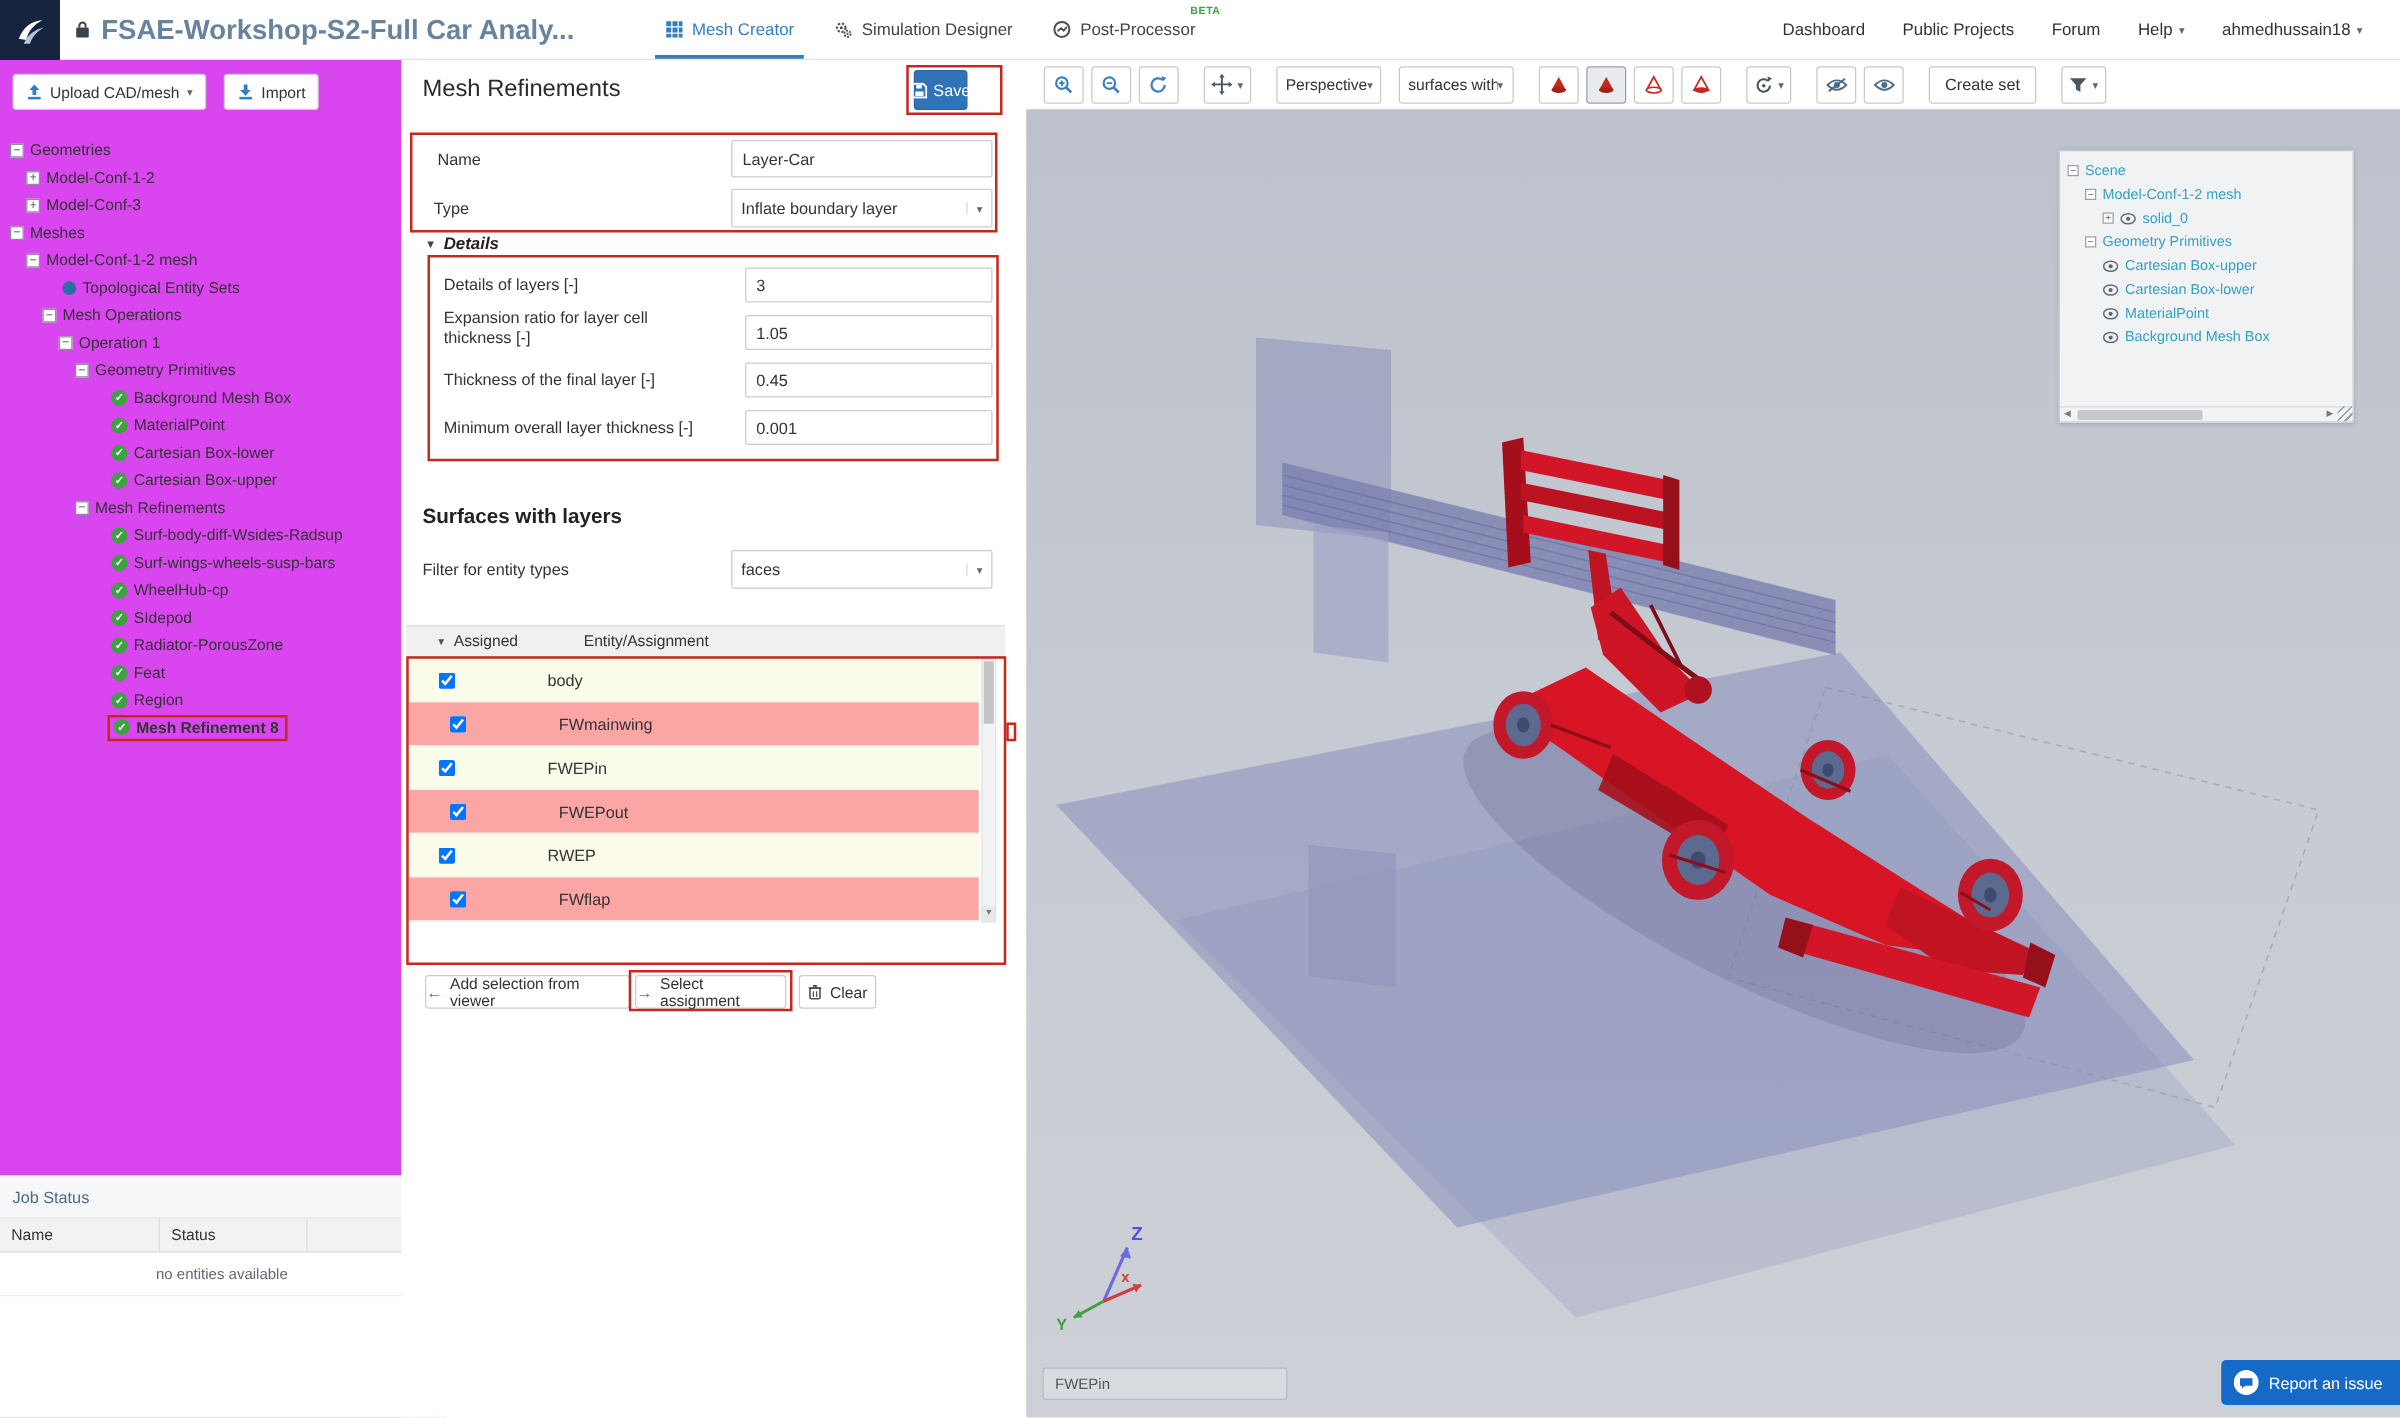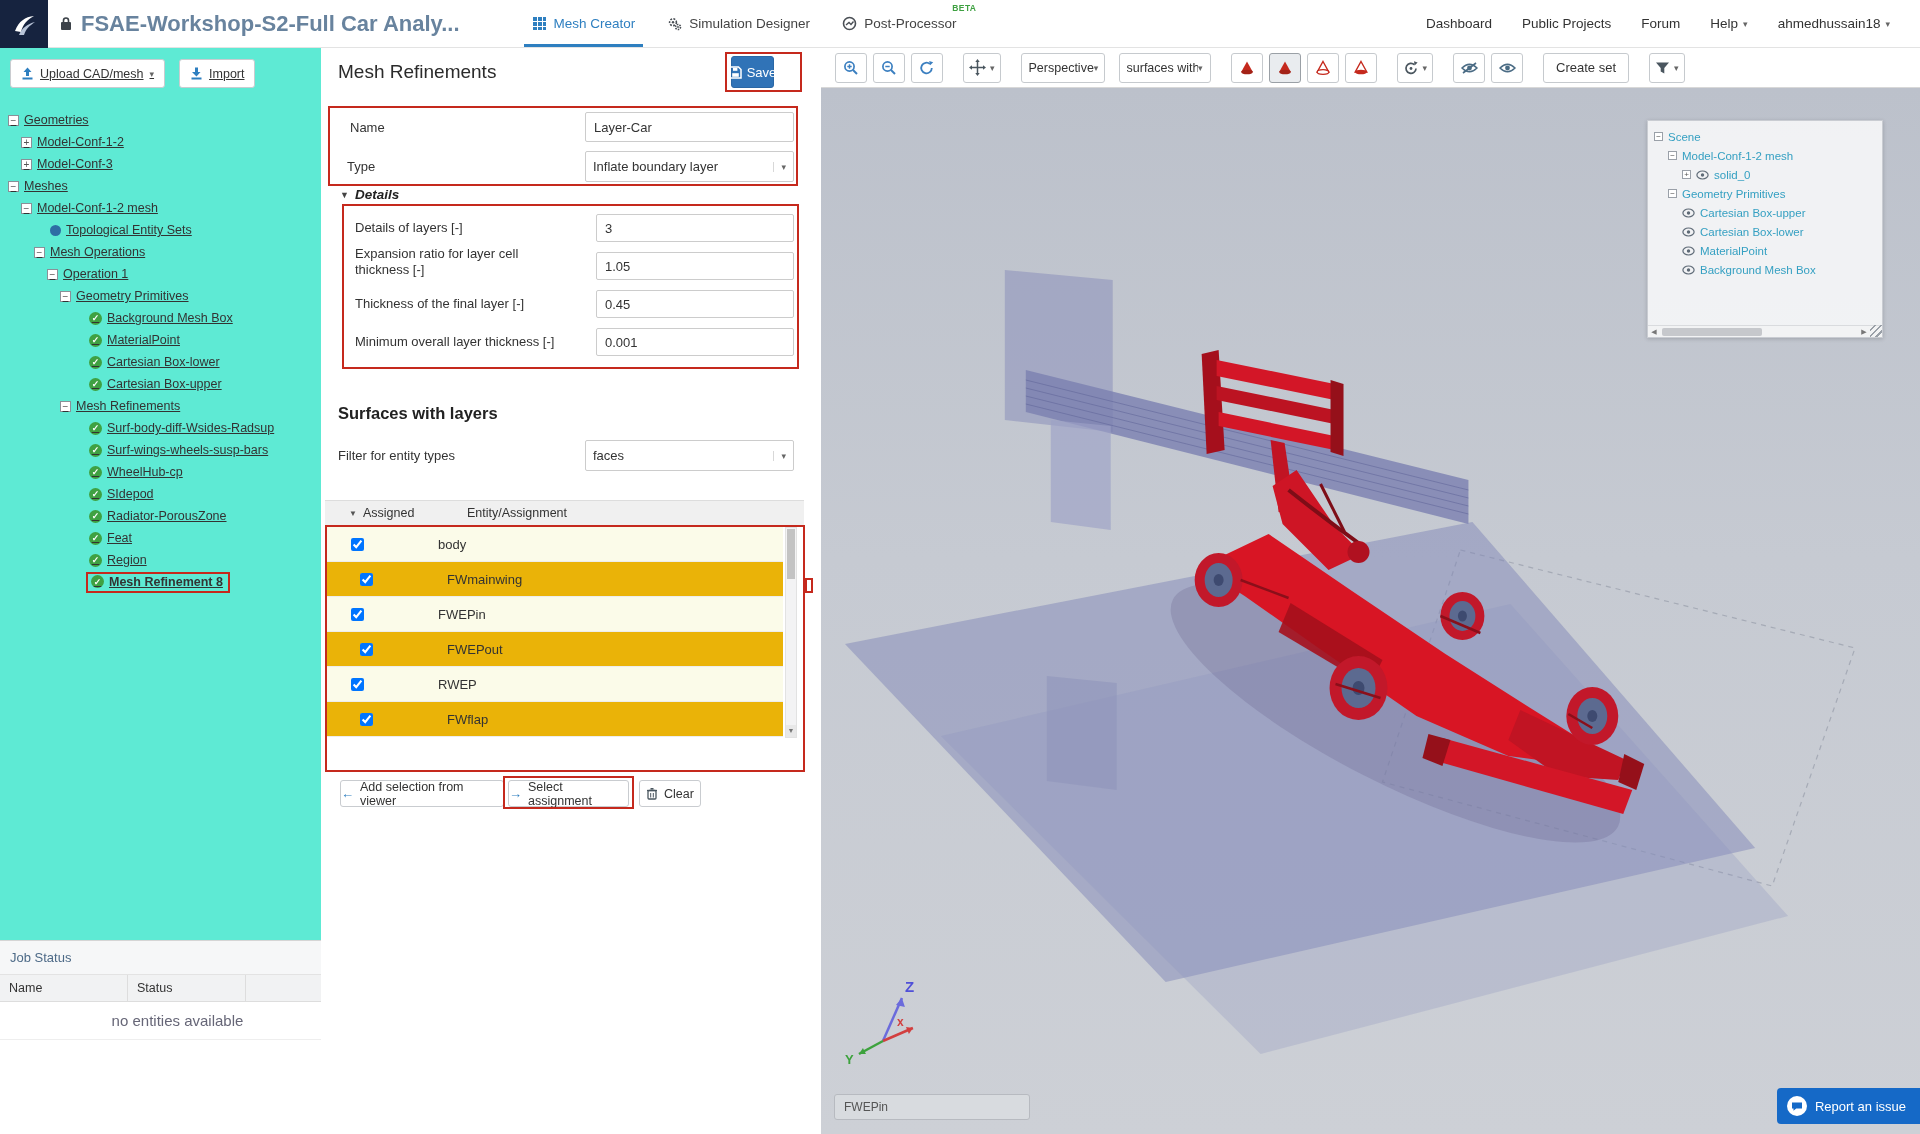--- a/index.html
+++ b/index.html
@@ -17,22 +17,22 @@
   .tab { position:relative; display:flex; align-items:center; gap:7px; padding:0 16px;
          font-size:13.5px; color:#444; cursor:pointer; }
   .tab.active { color:#2e7fc0; }
   .tab.active::after { content:""; position:absolute; left:8px; right:8px; bottom:0; height:3px; background:#2e7fc0; }
   .beta { position:absolute; top:3px; right:2px; font-size:8.5px; font-weight:bold; color:#3fa142; letter-spacing:.4px; }
   .topnav { margin-left:auto; display:flex; align-items:center; gap:30px; padding-right:30px; font-size:13.5px; }
   .nav-item { cursor:pointer; white-space:nowrap; display:flex; align-items:center; gap:5px; }
   .caret { font-size:9px; color:#666; }
 
   
-  .left-panel { position:absolute; top:48px; left:0; width:356px; bottom:0; background:#5eead4;
-                border-right:1px solid #c9c9c9;text-decoration:underline; }
+  .left-panel { position:absolute; top:48px; left:0; width:356px; bottom:0; background:#d946ef;
+                border-right:1px solid #c9c9c9; }
   .lp-buttons { padding:11px 10px; display:flex; gap:14px; }
   .btn { border:1px solid #c9ccd0; background:#fff; border-radius:3px; height:29px;
          display:inline-flex; align-items:center; gap:6px; padding:0 10px;
          font-size:12.5px; color:#333; cursor:pointer; white-space:nowrap; }
   .tree { padding-top:10px; font-size:12.5px; }
   .tree-row { height:22px; display:flex; align-items:center; gap:5px; white-space:nowrap; cursor:pointer; }
   .expander { width:11px; height:11px; border:1px solid #8a9098; background:#fff; color:#555;
               font-size:10px; line-height:9px; text-align:center; flex:none; }
   .expander-spacer { width:11px; flex:none; }
   .core { display:inline-flex; align-items:center; gap:5px; }
@@ -40,21 +40,21 @@
   .selected .tree-label { font-weight:bold; }
   .icon-check { width:13px; height:13px; border-radius:50%; background:#3fa142; color:#fff;
                 font-size:9px; font-weight:bold; display:flex; align-items:center; justify-content:center; flex:none; }
   .icon-dot { width:11px; height:11px; border-radius:50%; background:#2e6da4; flex:none; }
 
   .job-panel { position:absolute; left:0; right:0; top:892px; bottom:0; background:#fff; border-top:1px solid #d5d5d5; }
   .job-title { background:#f6f7f8; padding:9px 10px; font-size:13px; color:#4d6a87; border-bottom:1px solid #e3e3e3; }
   .job-head { display:flex; height:27px; background:#f1f2f3; border-bottom:1px solid #ddd; font-size:12.5px; }
   .jh { display:flex; align-items:center; padding-left:9px; border-right:1px solid #ddd; }
   .jh.c1 { width:128px; } .jh.c2 { width:118px; } .jh.c3 { flex:1; border-right:none; }
-  .job-empty { text-align:center; padding:10px; font-size:15px; color:#667; border-bottom:1px solid #eee; }
+  .job-empty { text-align:center; padding:10px; font-size:12px; color:#667; border-bottom:1px solid #eee; }
 
   
   .form-panel { position:absolute; top:48px; left:321px; width:487px; bottom:0; background:#fff; }
   .fp-title { position:absolute; left:17px; top:13px; font-size:19px; color:#2b2b2b; }
   .save-btn { position:absolute; left:410px; top:8px; width:43px; height:32px; background:#3073b7;
               border:1px solid #2a67a5; border-radius:3px; color:#fff; font-size:13px;
               display:flex; align-items:center; justify-content:center; gap:5px; cursor:pointer;
               font-family:"Liberation Sans", sans-serif; }
   .f-label { position:absolute; font-size:13px; color:#333; width:232px; line-height:1.25; }
   .f-input { position:absolute; height:30px; border:1px solid #ccc; border-radius:2px; padding:0 8px;
@@ -67,21 +67,21 @@
   .details-head .tw { font-size:9px; color:#444; }
   .details-head .dh { font-size:13.5px; font-weight:bold; font-style:italic; color:#222; }
   .surf-title { position:absolute; left:17px; top:356px; font-size:16.5px; font-weight:bold; color:#222; }
   .tbl-head { position:absolute; left:4px; top:452px; width:479px; height:26px; background:#f0f0f0;
               border-top:1px solid #ddd; border-bottom:1px solid #ccc; font-size:12.5px; color:#333; }
   .tbl-head .sort { position:absolute; left:24px; top:8px; font-size:8px; color:#555; }
   .tbl-head .h1 { position:absolute; left:38px; top:5px; }
   .tbl-head .h2 { position:absolute; left:142px; top:5px; }
   .tbl-body { position:absolute; inset:0; }
   .tbl-row { position:absolute; left:6px; width:456px; height:35px; display:flex; align-items:center;
-             padding-left:33px; border-bottom:1px solid #ededed; background:#eab308; cursor:pointer; }
+             padding-left:33px; border-bottom:1px solid #ededed; background:#fca5a5; cursor:pointer; }
   .tbl-row.alt { background:#fbfbe9;padding-left:24px; }
   .row-check { width:13px; height:13px; flex:none; }
   .row-label { margin-left:74px; font-size:13px; color:#333; }
   .tbl-scroll { position:absolute; left:464px; top:479px; width:12px; height:211px; background:#f3f3f4;
                 border:1px solid #e2e2e2; }
   .tbl-thumb { position:absolute; left:1px; right:1px; top:1px; height:50px; background:#c3c3c3; }
   .tbl-down { position:absolute; left:0; right:0; bottom:0; height:12px; text-align:center;
               font-size:7px; color:#777; line-height:12px; background:#e8e8e8; }
   .fp-btn { position:absolute; top:732px; height:27px; border:1px solid #c9ccd0; border-radius:3px;
             background:#fff; display:flex; align-items:center; justify-content:center; gap:6px;

